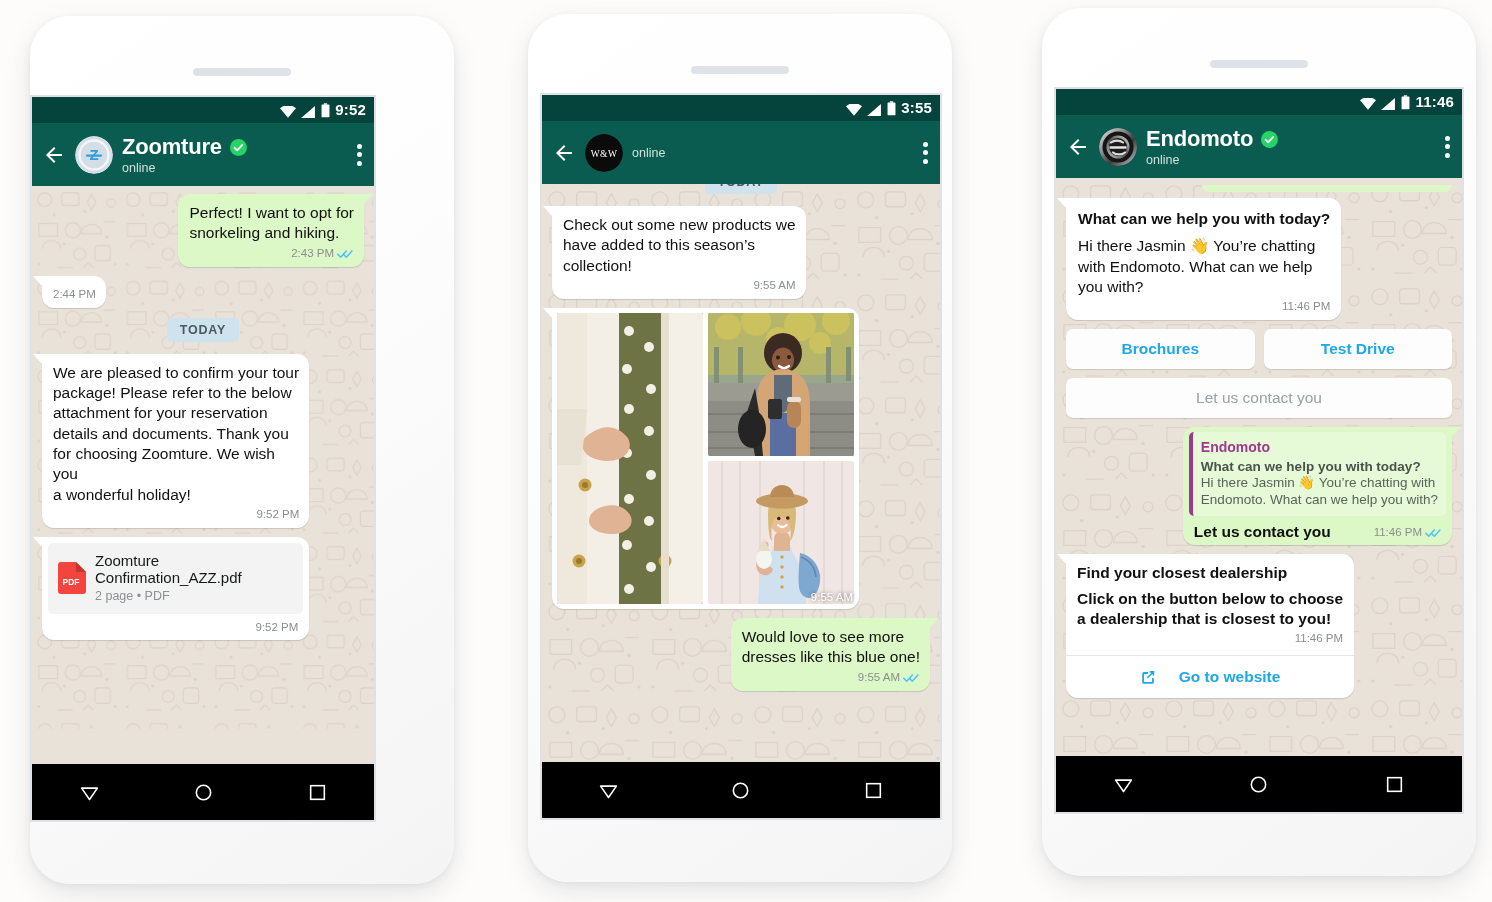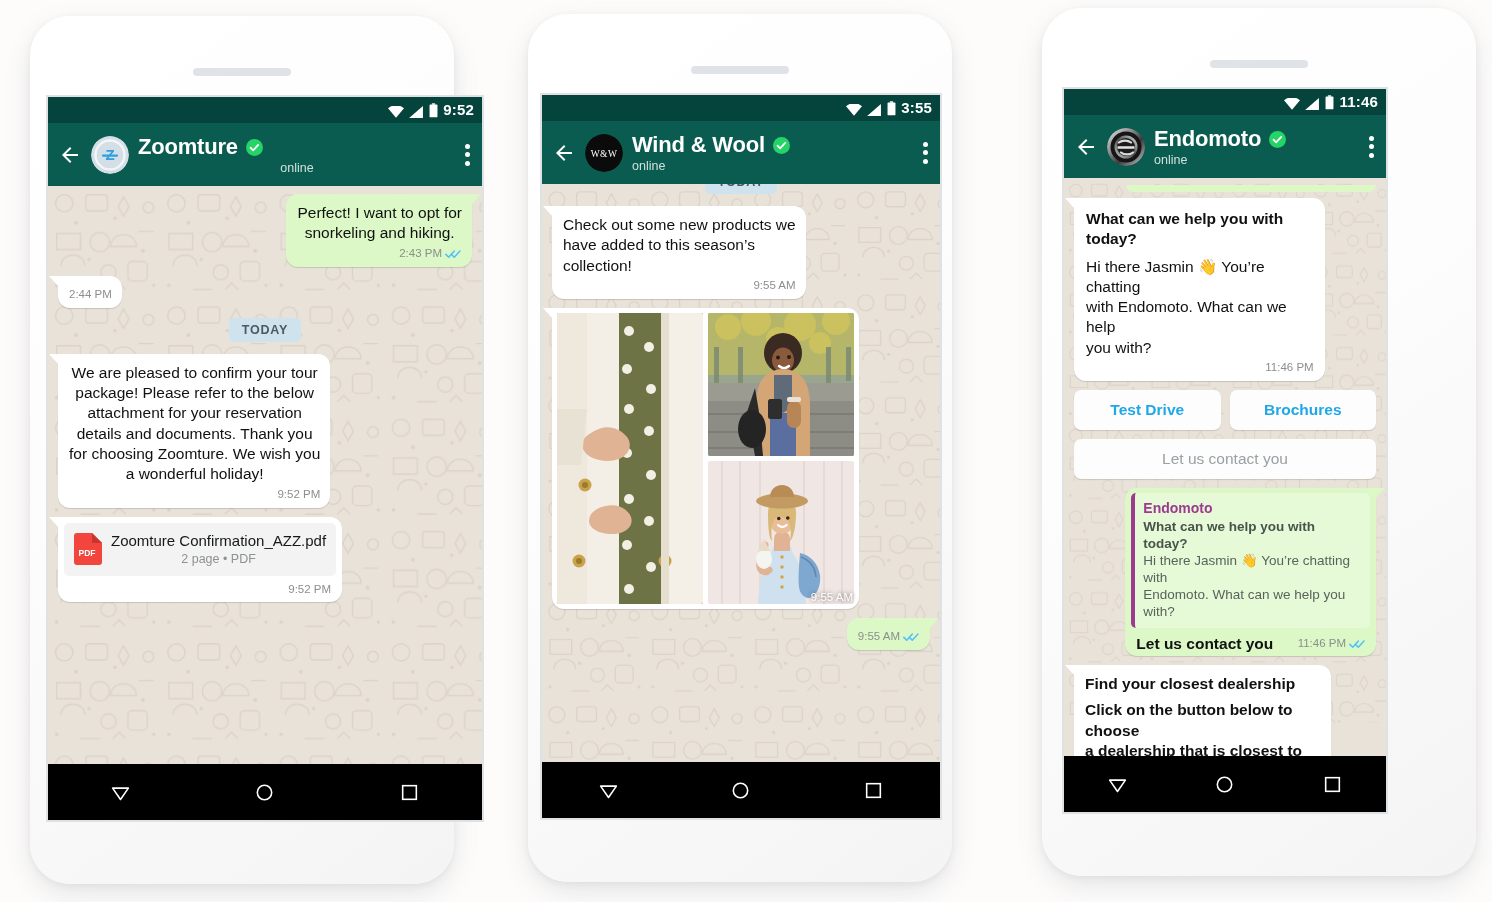--- a/index.html
+++ b/index.html
@@ -196,21 +196,21 @@
   }
   .navbar svg { width: 21px; height: 21px; cursor: pointer; }
 </style>
 </head>
 <body>
 
 <div class="stage">
 
   <div class="phone" style="left:30px; top:16px; width:424px; height:868px;">
     <div class="speaker"></div>
-    <div class="screen" style="left:16px; top:79px; width:438px; height:727px;text-align:center;">
+    <div class="screen" style="left:0; top:79px; width:346px; height:727px;">
 
       <div class="statusbar">
         <span class="sb-icons">
           <svg class="ico-wifi" viewBox="0 0 18 13">
               <path d="M9 13 0 2.2A14 14 0 0 1 18 2.2z" fill="#fff"></path>
             </svg>
           <svg class="ico-sig" viewBox="0 0 16 13">
               <path d="M15 0v13H0z" fill="#fff"></path>
             </svg>
           <svg class="ico-bat" viewBox="0 0 10 16">
@@ -396,27 +396,20 @@
           </svg>
 
         <div class="avatar">
           <svg viewBox="0 0 38 38">
             <circle cx="19" cy="19" r="19" fill="#0b0b0b"></circle>
             <text x="19" y="23" font-family="Liberation Serif, serif" font-size="9.5" fill="#fff" text-anchor="middle" letter-spacing="0.4">W&amp;W</text>
           </svg>
         </div>
 
         <div class="titlewrap">
-          <div class="titlerow">
-            <span class="chatname">Wind &amp; Wool</span>
-            <svg class="verified" viewBox="0 0 20 20">
-                <circle cx="10" cy="10" r="10" fill="#25d366"></circle>
-                <path d="M5.4 10.3l3 3 6-6.4" fill="none" stroke="#fff" stroke-width="2.1" stroke-linecap="round" stroke-linejoin="round"></path>
-              </svg>
-          </div>
           <span class="presence">online</span>
         </div>
 
         <div class="kebab">
             <i></i>
             <i></i>
             <i></i>
           </div>
       </div>
 
@@ -548,20 +541,22 @@
                     </svg>
                   </div>
                   <div class="album-time">9:55 AM</div>
                 </div>
               </div>
             </div>
           </div>
 
           <div class="row right">
             <div class="bubble out">
+              <div class="btext">Would love to see more
+dresses like this blue one!</div>
               <div class="meta">
                 <span>9:55 AM</span>
                 <svg class="ticks" viewBox="0 0 20 12">
                     <path d="M1 7l3.4 3.4L11 3" fill="none" stroke="#4fc3f7" stroke-width="1.8" stroke-linecap="round" stroke-linejoin="round"></path>
                     <path d="M7.5 7l3.4 3.4L17.6 3" fill="none" stroke="#4fc3f7" stroke-width="1.8" stroke-linecap="round" stroke-linejoin="round"></path>
                   </svg>
               </div>
             </div>
           </div>
 
@@ -586,21 +581,21 @@
           </svg>
         <svg viewBox="0 0 24 24">
             <rect x="4.2" y="4.2" width="15.6" height="15.6" fill="none" stroke="#fff" stroke-width="1.8"></rect>
           </svg>
       </div>
     </div>
   </div>
 
   <div class="phone" style="left:1042px; top:8px; width:434px; height:868px;">
     <div class="speaker"></div>
-    <div class="screen" style="left:12px; top:79px; width:326px; height:727px;margin-left:8px;">
+    <div class="screen" style="left:12px; top:79px; width:410px; height:727px;">
 
       <div class="statusbar">
         <span class="sb-icons">
           <svg class="ico-wifi" viewBox="0 0 18 13">
               <path d="M9 13 0 2.2A14 14 0 0 1 18 2.2z" fill="#fff"></path>
             </svg>
           <svg class="ico-sig" viewBox="0 0 16 13">
               <path d="M15 0v13H0z" fill="#fff"></path>
             </svg>
           <svg class="ico-bat" viewBox="0 0 10 16">
@@ -676,22 +671,22 @@
               <div class="btext">Hi there Jasmin 👋 You’re chatting
 with Endomoto. What can we help
 you with?</div>
               <div class="meta">
                 <span>11:46 PM</span>
               </div>
             </div>
           </div>
 
           <div class="optrow">
+            <div class="optbtn">Brochures</div>
             <div class="optbtn">Test Drive</div>
-            <div class="optbtn">Brochures</div>
           </div>
 
           <div class="optbtn disabled">Let us contact you</div>
 
           <div class="row right">
             <div class="bubble out quoted">
               <div class="quote">
                 <div class="qname">Endomoto</div>
                 <div class="qline1">What can we help you with today?</div>
                 <div class="qline2" style="white-space:pre-wrap;">Hi there Jasmin 👋 You’re chatting with

